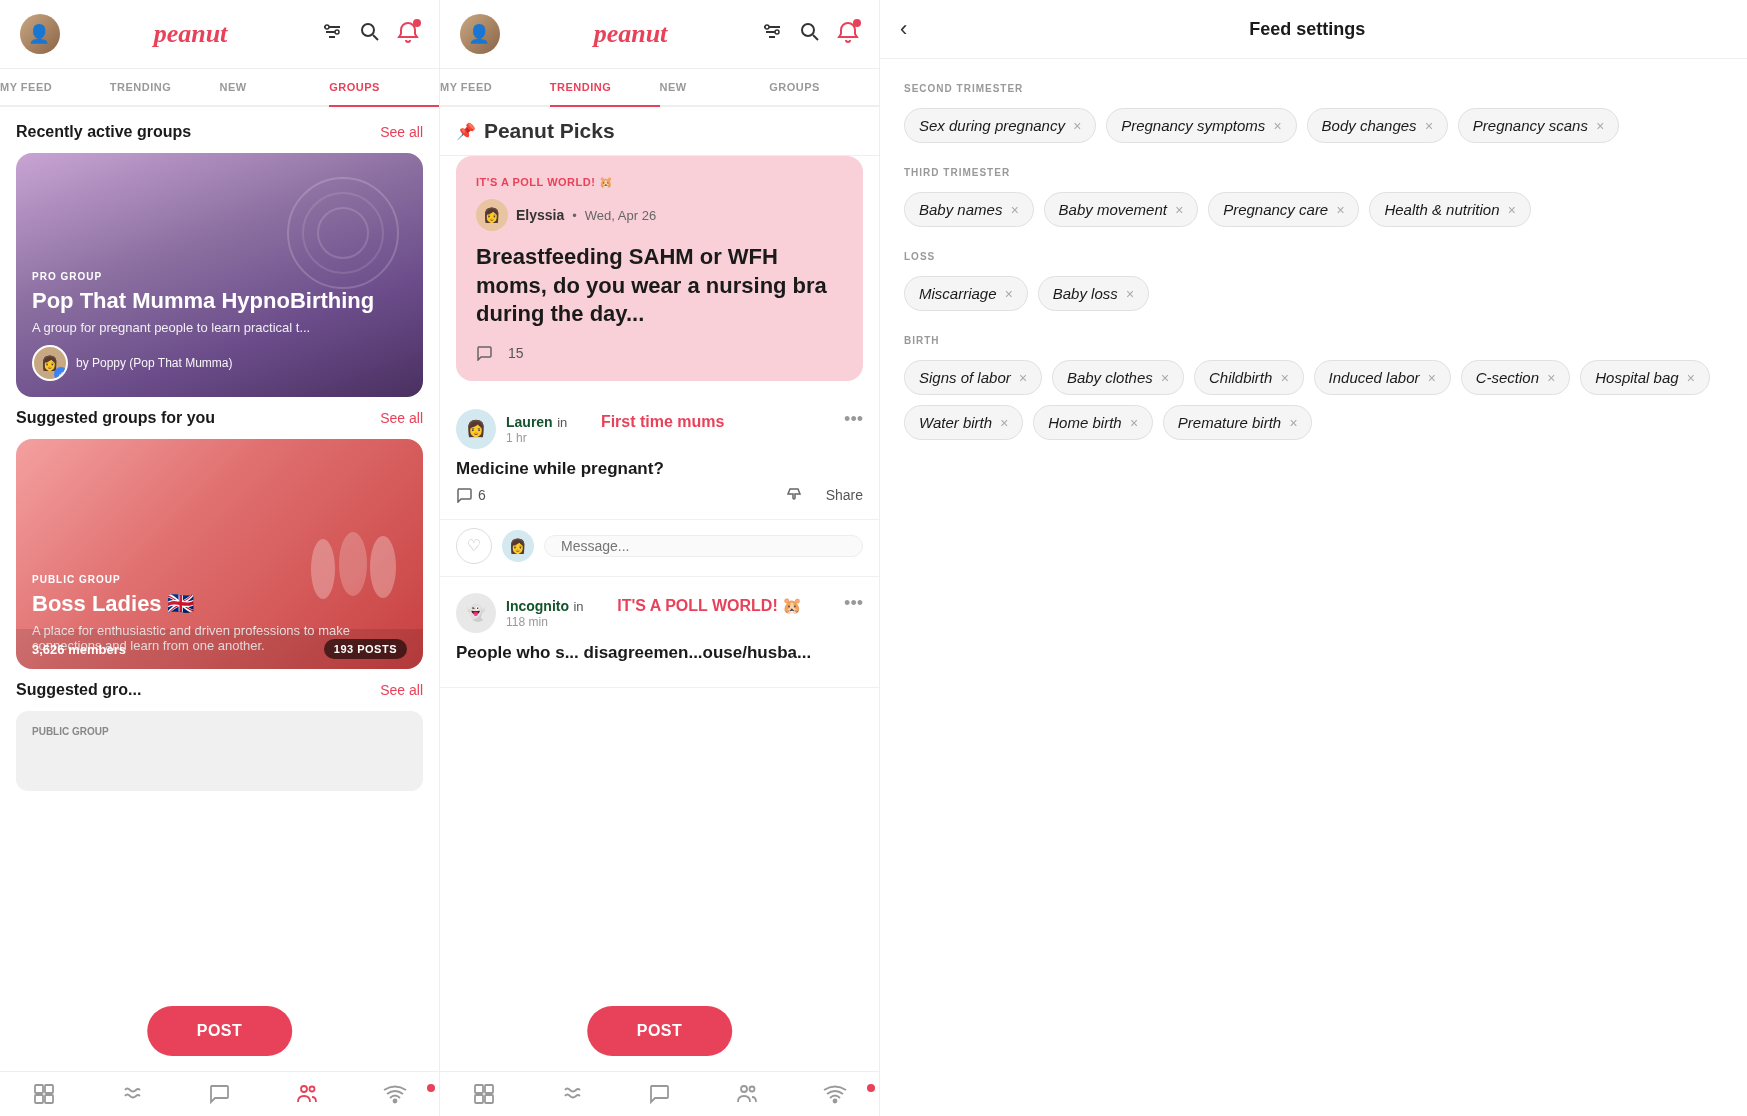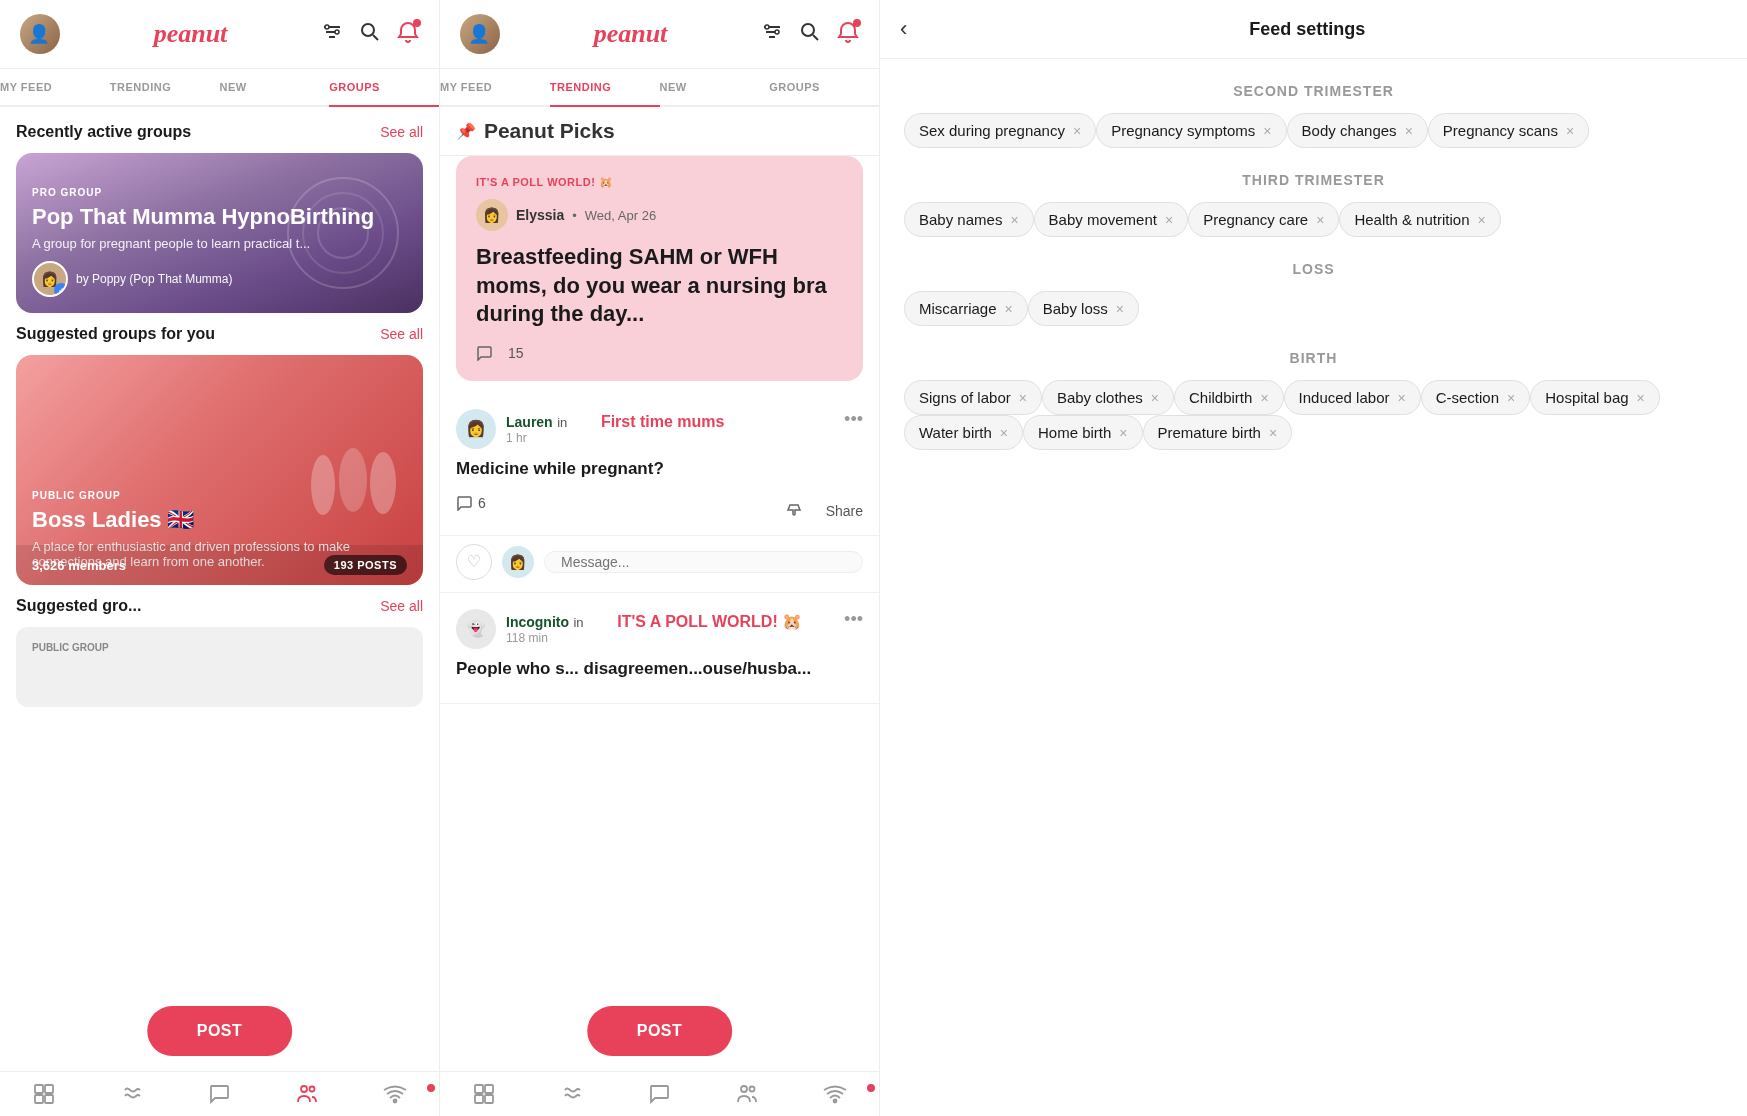--- a/index.html
+++ b/index.html
@@ -126,21 +126,21 @@
       color: #e8425a;
       cursor: pointer;
     }
 
     
     .group-card {
       border-radius: 16px;
       overflow: hidden;
       margin-bottom: 12px;
       position: relative;
-      height: 160px;
+      height: 244px;
       cursor: pointer;
     }
     .group-card-bg {
       width: 100%;
       height: 100%;
       position: absolute;
       top: 0; left: 0;
     }
     .group-card-content {
       position: absolute;
@@ -420,21 +420,20 @@
       color: #555;
       font-size: 14px;
     }
     .post-share {
       display: flex;
       align-items: flex-start;
       gap: 24px;
       color: #555;
       font-size: 14px;
       cursor: pointer;
-      margin-top: 16px;
     }
     .message-row {
       display: flex;
       align-items: center;
       gap: 10px;
       padding: 8px 16px 12px;
       border-bottom: 1px solid #f0f0f0;
     }
     .like-btn {
       width: 36px;
@@ -495,34 +494,35 @@
       margin-right: 30px;
     }
 
     .settings-content {
       flex: 1;
       overflow-y: auto;
       padding: 20px 24px;
     }
 
     .settings-section-label {
-      font-size: 14px;
+      font-size: 10px;
       font-weight: 700;
       color: #999;
       letter-spacing: 1px;
       text-transform: uppercase;
       margin-bottom: 14px;
       margin-top: 4px;
-      text-align: center;
     }
 
     .tags-row {
       display: flex;
       flex-wrap: wrap;
+      gap: 10px;
       margin-bottom: 24px;
+      font-style: italic;
     }
 
     .tag-chip {
       display: flex;
       align-items: center;
       gap: 8px;
       background: #f5f5f5;
       border: 1.5px solid #e0e0e0;
       border-radius: 24px;
       padding: 8px 14px;

